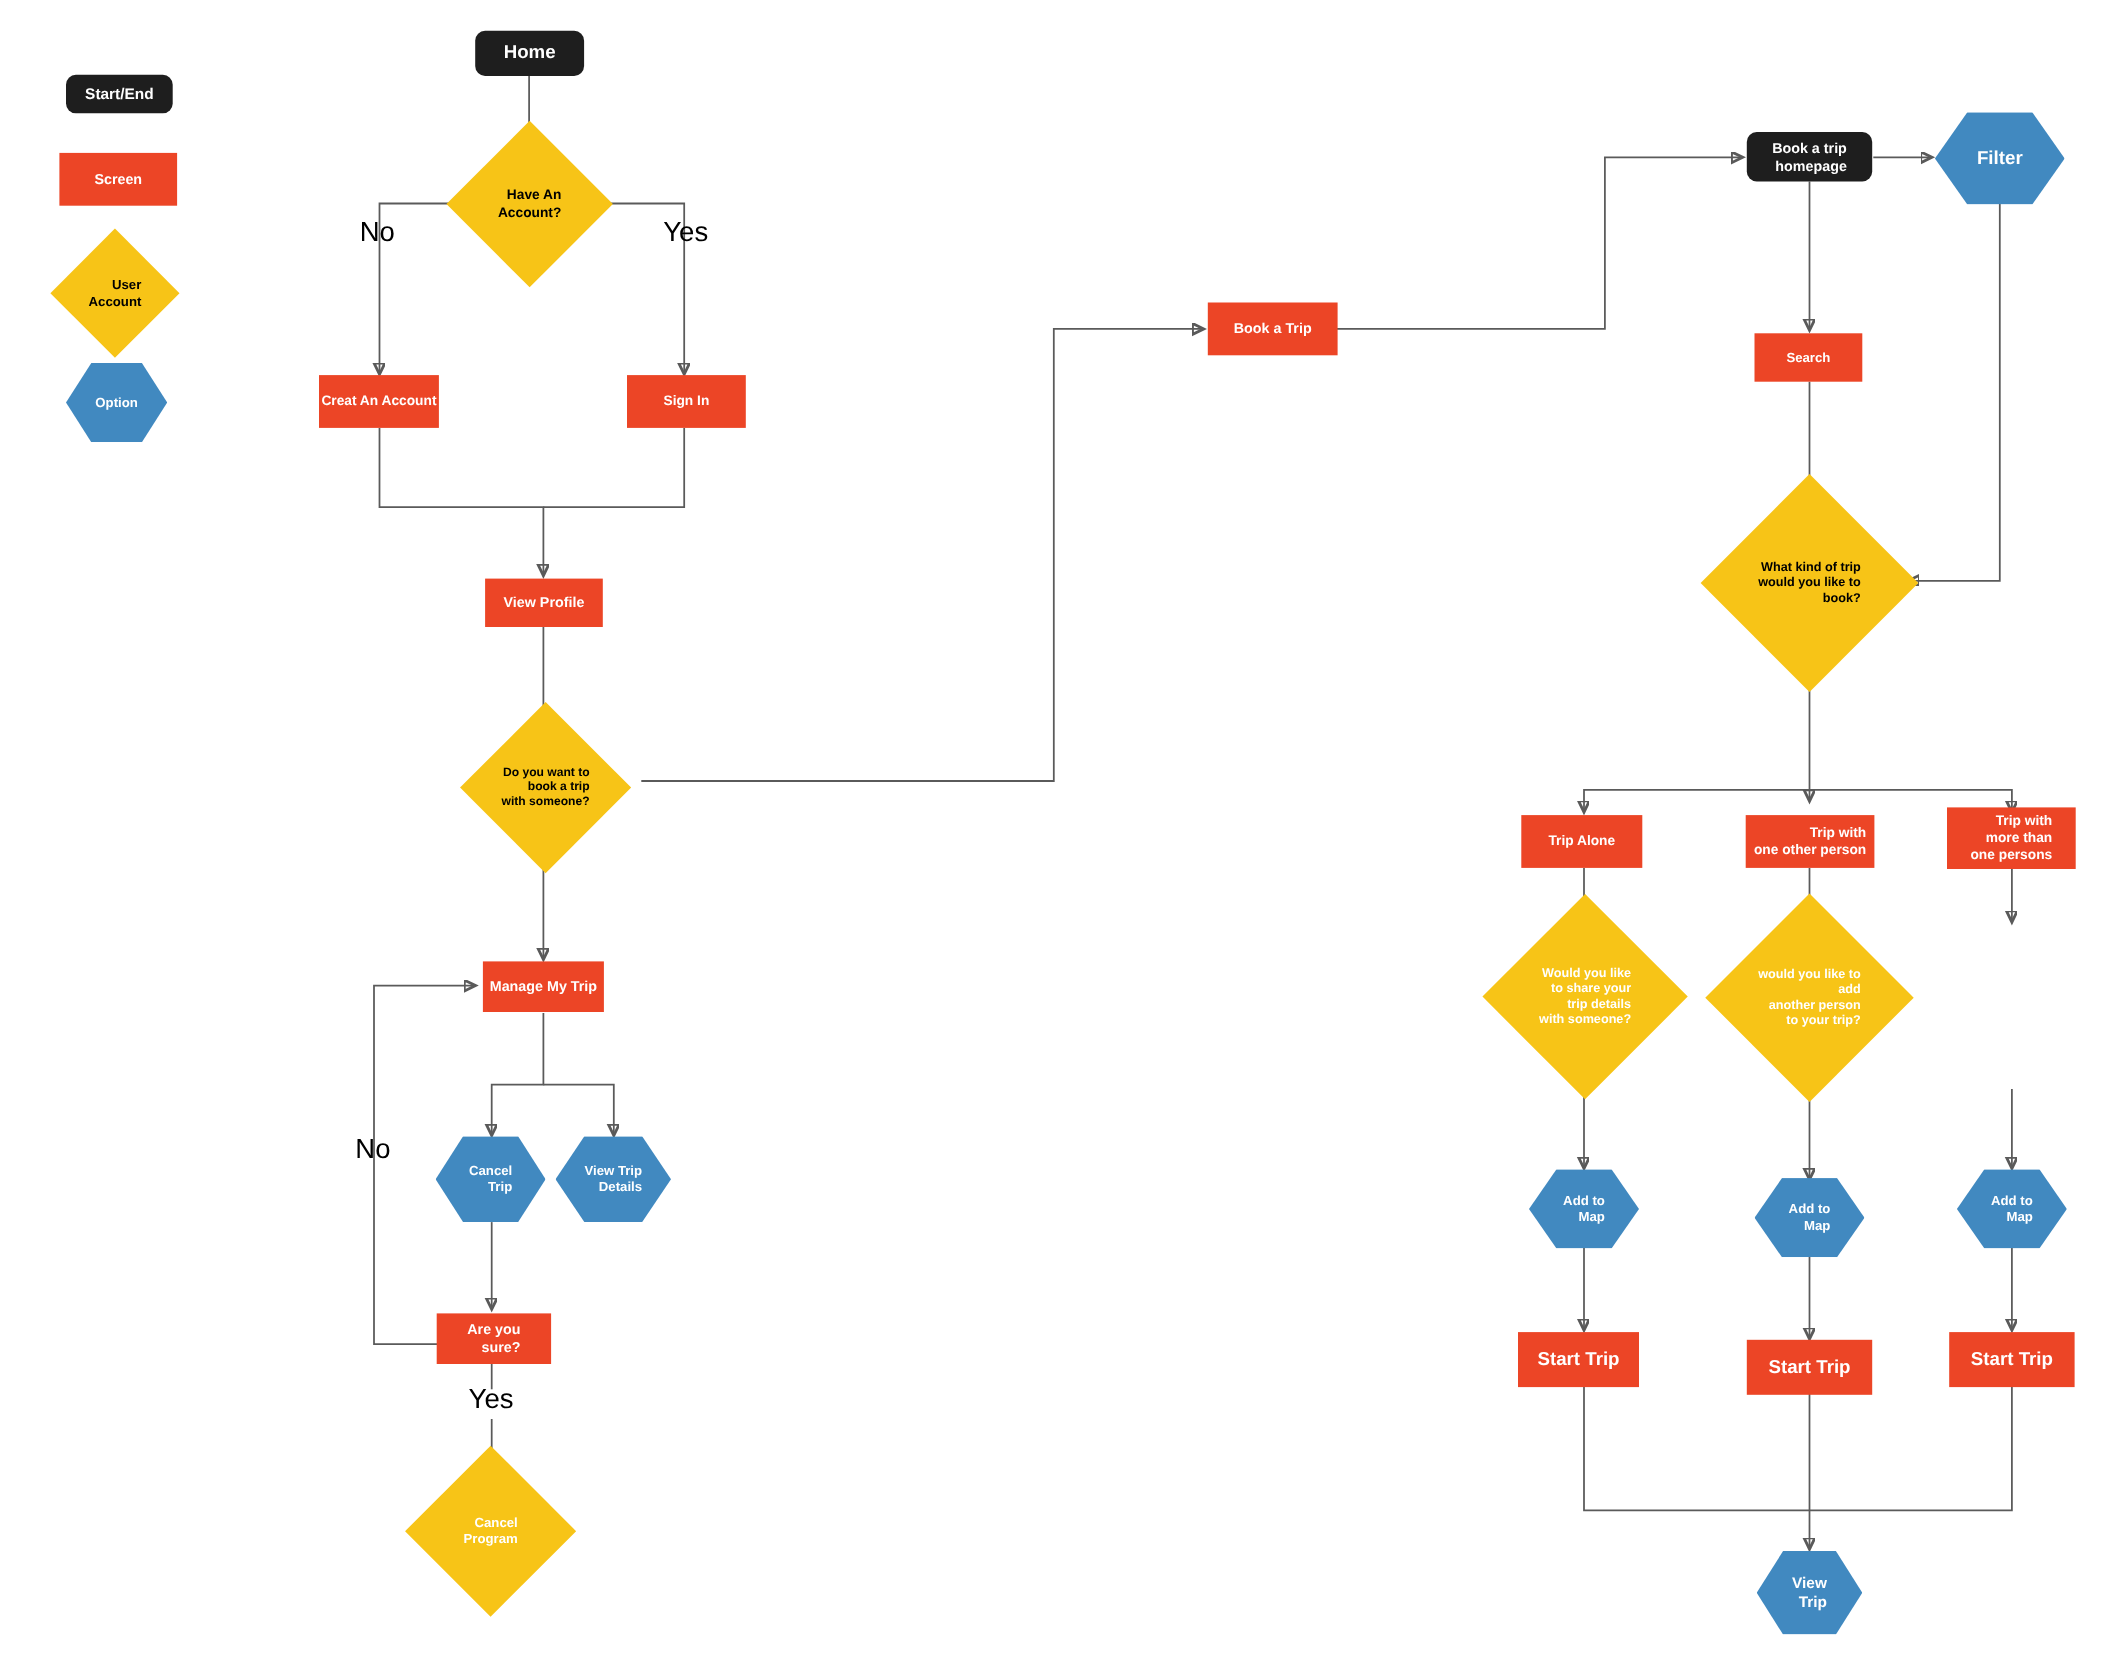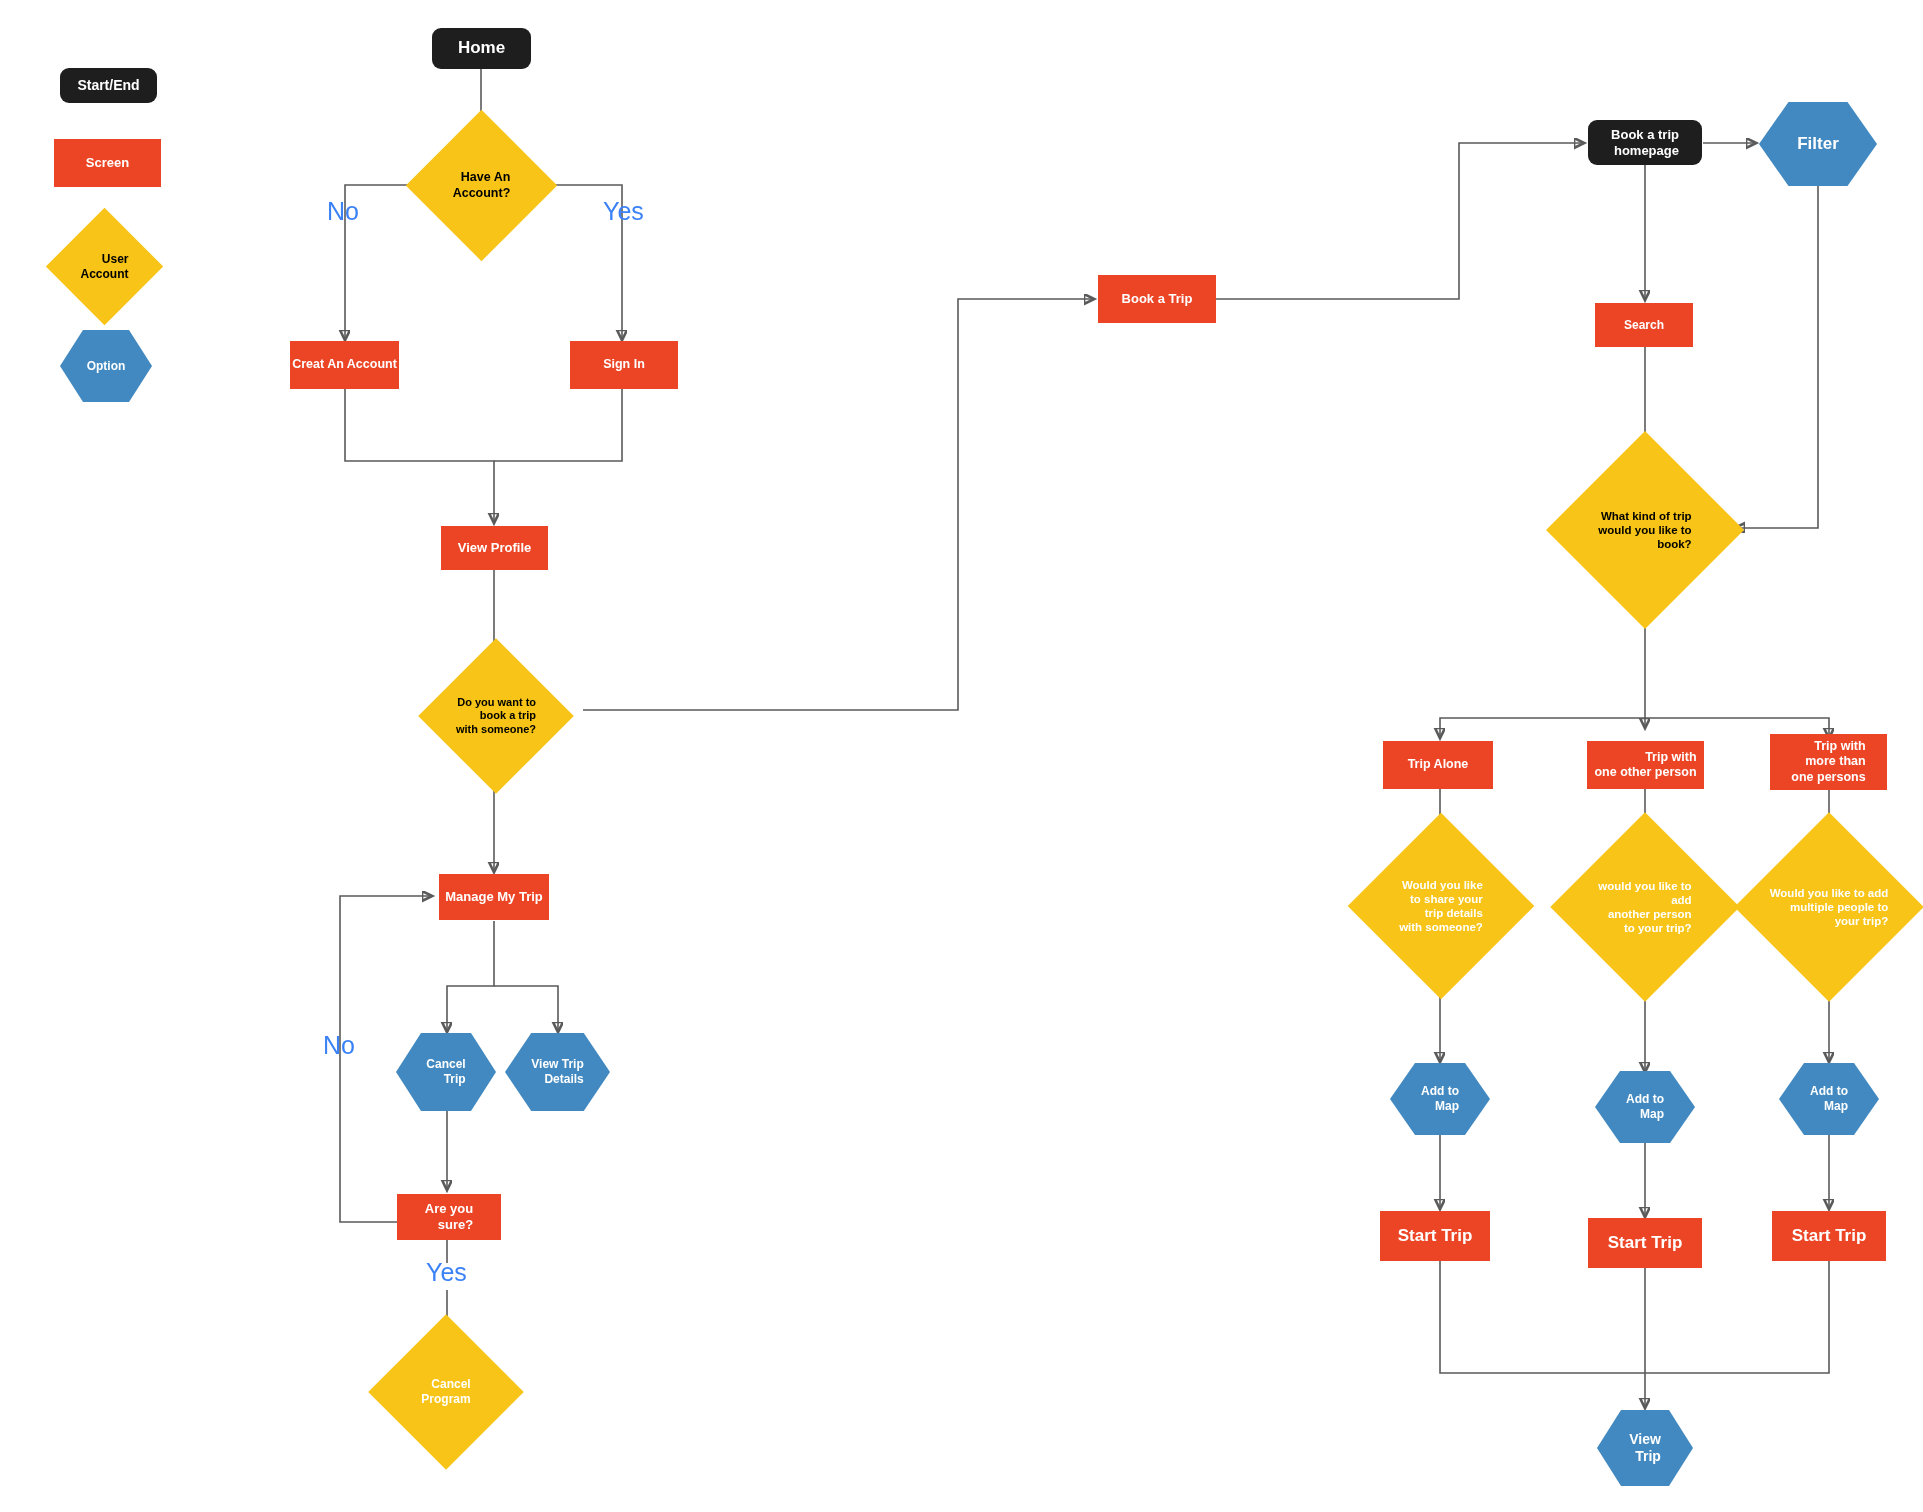--- a/index.html
+++ b/index.html
@@ -9,21 +9,21 @@
   .node{position:absolute;box-sizing:border-box;display:flex;align-items:center;justify-content:center;text-align:right;font-weight:bold;line-height:1.22;}
   .n-start{background:#1e1e1e;color:#ffffff;border-radius:9px;}
   .n-screen{background:#ec4526;color:#ffffff;}
   .diamond{background:transparent;}
   .diamond .dshape{position:absolute;inset:0;background:#f7c417;transform:rotate(45deg);}
   .diamond .dlabel{position:relative;z-index:2;padding:0 2px;}
   .hexwrap{background:transparent;}
   .hexwrap .hshape{position:absolute;inset:0;background:#4189c0;
     clip-path:polygon(25% 0%,75% 0%,100% 50%,75% 100%,25% 100%,0% 50%);}
   .hexwrap .hlabel{position:relative;z-index:2;color:#ffffff;}
-  .edgelabel{position:absolute;color:#3b82f6;font-family:"Liberation Sans",sans-serif;font-weight:normal;text-align:right;}
+  .edgelabel{position:absolute;color:#000000;font-family:"Liberation Sans",sans-serif;font-weight:normal;text-align:right;}
   svg.wires{position:absolute;left:0;top:0;width:1923px;height:1512px;pointer-events:none;}
   svg.wires path,svg.wires line{stroke:#5a5a5a;stroke-width:1.6;fill:none;}
 </style>
 </head>
 <body>
 
 <div id="canvas">
 
   <svg class="wires" viewBox="0 0 1923 1512">
     <defs>
@@ -241,28 +241,20 @@
   <div class="node diamond" style="left:1578px;top:840px;width:134px;height:134px;font-size:11.5px;">
     <span class="dshape"></span>
     <span class="dlabel" style="color:#ffffff;">
       <span>would you like to</span><br>
       <span>add</span><br>
       <span>another person</span><br>
       <span>to your trip?</span>
     </span>
   </div>
 
-  <div class="node diamond" style="left:1762px;top:840px;width:134px;height:134px;font-size:11.5px;">
-    <span class="dshape"></span>
-    <span class="dlabel" style="color:#ffffff;">
-      <span>Would you like to add</span><br>
-      <span>multiple people to</span><br>
-      <span>your trip?</span>
-    </span>
-  </div>
 
   <div class="node hexwrap" style="left:1390px;top:1063px;width:100px;height:72px;font-size:12px;">
     <span class="hshape"></span>
     <span class="hlabel">
       <span>Add to</span><br><span>Map</span>
     </span>
   </div>
 
   <div class="node hexwrap" style="left:1595px;top:1071px;width:100px;height:72px;font-size:12px;">
     <span class="hshape"></span>

